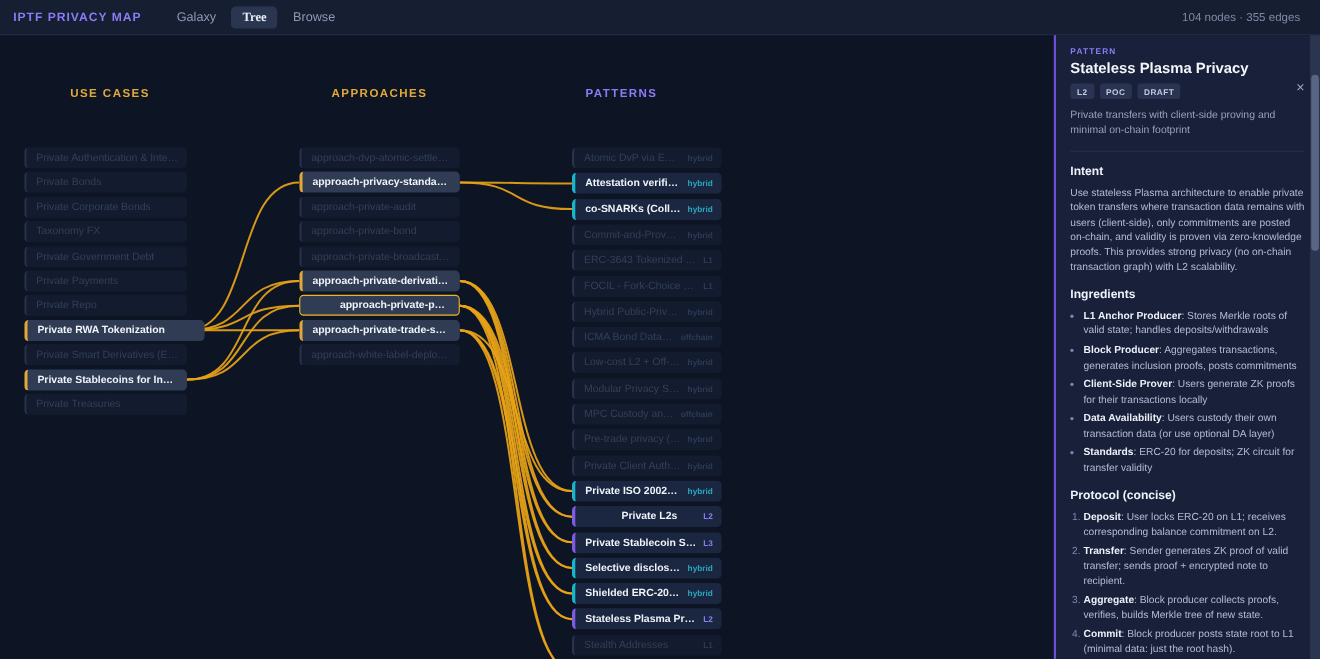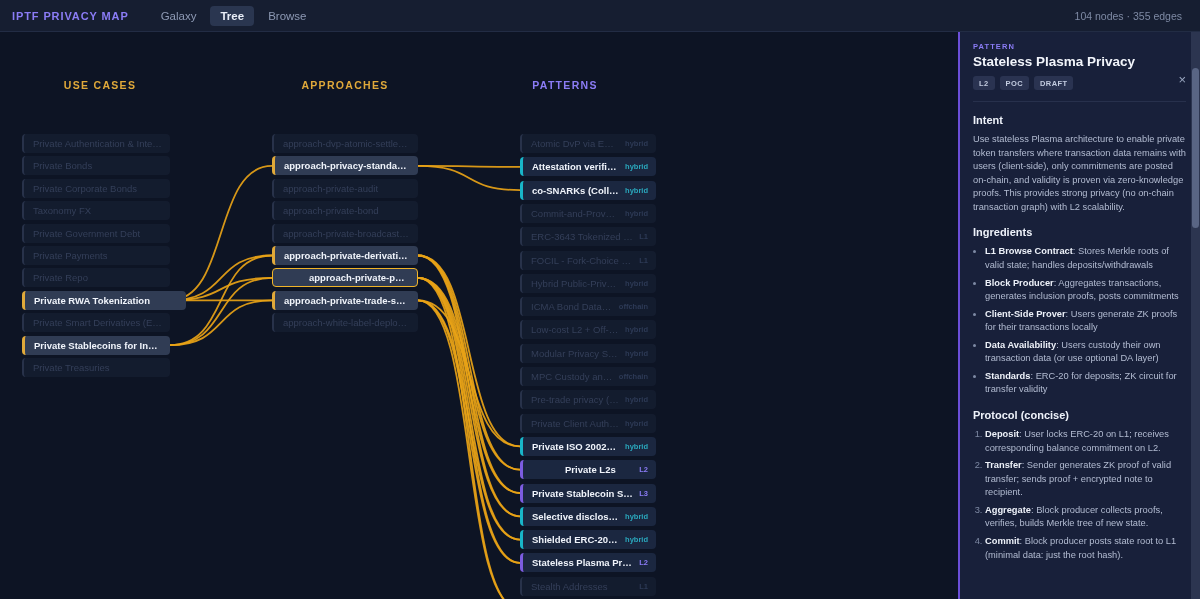--- a/index.html
+++ b/index.html
@@ -19,21 +19,21 @@
     display: flex; align-items: center; padding: 0 12px;
   }
   .brand {
     color: #8b7cf6; font-size: 11px; font-weight: bold; letter-spacing: 0.9px;
     margin-right: 22px;
   }
   .navtab {
     color: #8d99b4; font-size: 11.5px; padding: 4px 10px; border-radius: 4px;
     margin-right: 4px; cursor: pointer;
   }
-  .navtab.active { background: #2a3650; color: #e8edf7; font-weight: bold; }
+  .navtab.active { background: #2a3650; color: #e8edf7; font-weight: bold; font-family: Liberation Serif, serif; }
   .stats {
     margin-left: auto; color: #7e8aa4; font-size: 10.5px; padding-right: 6px;
   }
 
   
   .canvas {
     position: absolute; top: 32px; left: 0; width: 958px; height: 567px;
     background: #0d1424; overflow: hidden; margin-top: 40px;
   }
   #edges { position: absolute; top: 0; left: 0; width: 958px; height: 567px; }
@@ -313,29 +313,30 @@
 
   <div class="panel">
     <div class="panel-inner">
       <div class="p-kicker">PATTERN</div>
       <div class="p-title">Stateless Plasma Privacy</div>
       <div class="chips">
         <span class="chip">L2</span>
         <span class="chip">POC</span>
         <span class="chip">DRAFT</span>
       </div>
+      <div class="p-desc">Private transfers with client-side proving and minimal on-chain footprint</div>
       <div class="p-rule"></div>
 
       <div class="sec-h">Intent</div>
       <div class="p-body">Use stateless Plasma architecture to enable private token transfers where transaction data remains with users (client-side), only commitments are posted on-chain, and validity is proven via zero-knowledge proofs. This provides strong privacy (no on-chain transaction graph) with L2 scalability.</div>
 
       <div class="sec-h">Ingredients</div>
       <div class="p-body">
         <ul id="ingredients-list">
-            <li><b>L1 Browse Contract</b>: Stores Merkle roots of valid state; handles deposits/withdrawals</li>
+            <li><b>L1 Anchor Producer</b>: Stores Merkle roots of valid state; handles deposits/withdrawals</li>
             <li><b>Block Producer</b>: Aggregates transactions, generates inclusion proofs, posts commitments</li>
             <li><b>Client-Side Prover</b>: Users generate ZK proofs for their transactions locally</li>
             <li><b>Data Availability</b>: Users custody their own transaction data (or use optional DA layer)</li>
             <li><b>Standards</b>: ERC-20 for deposits; ZK circuit for transfer validity</li>
           </ul>
       </div>
 
       <div class="sec-h">Protocol (concise)</div>
       <div class="p-body">
         <ol id="protocol-list">

